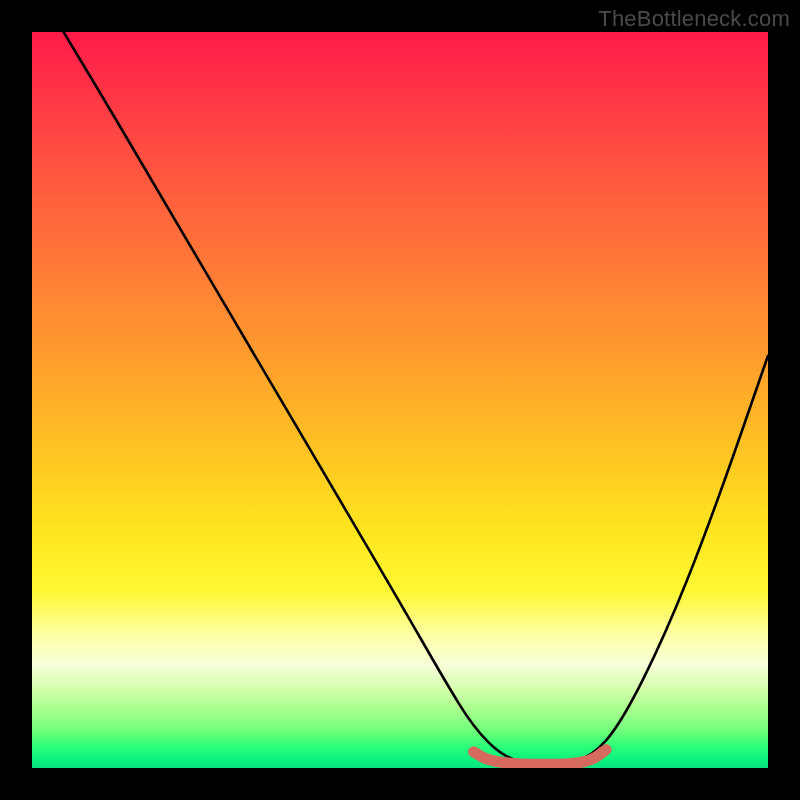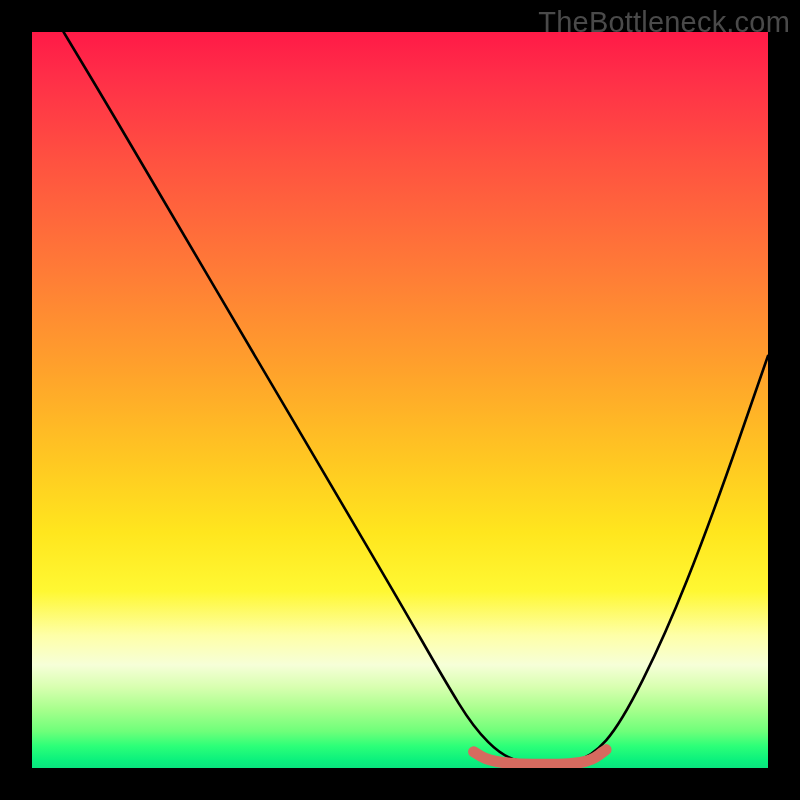--- a/index.html
+++ b/index.html
@@ -47,21 +47,21 @@
       #2dff78 97%,
       #0af07d 99%,
       #09e47e 100%
     );
   }
   .watermark {
     position: absolute;
     top: 6px;
     right: 10px;
     color: #4a4a4a;
-    font-size: 29px;
+    font-size: 22px;
     letter-spacing: 0.2px;
     font-weight: 400;
   }
   svg.curve {
     position: absolute;
     inset: 0;
   }
 </style>
 </head>
 <body>

